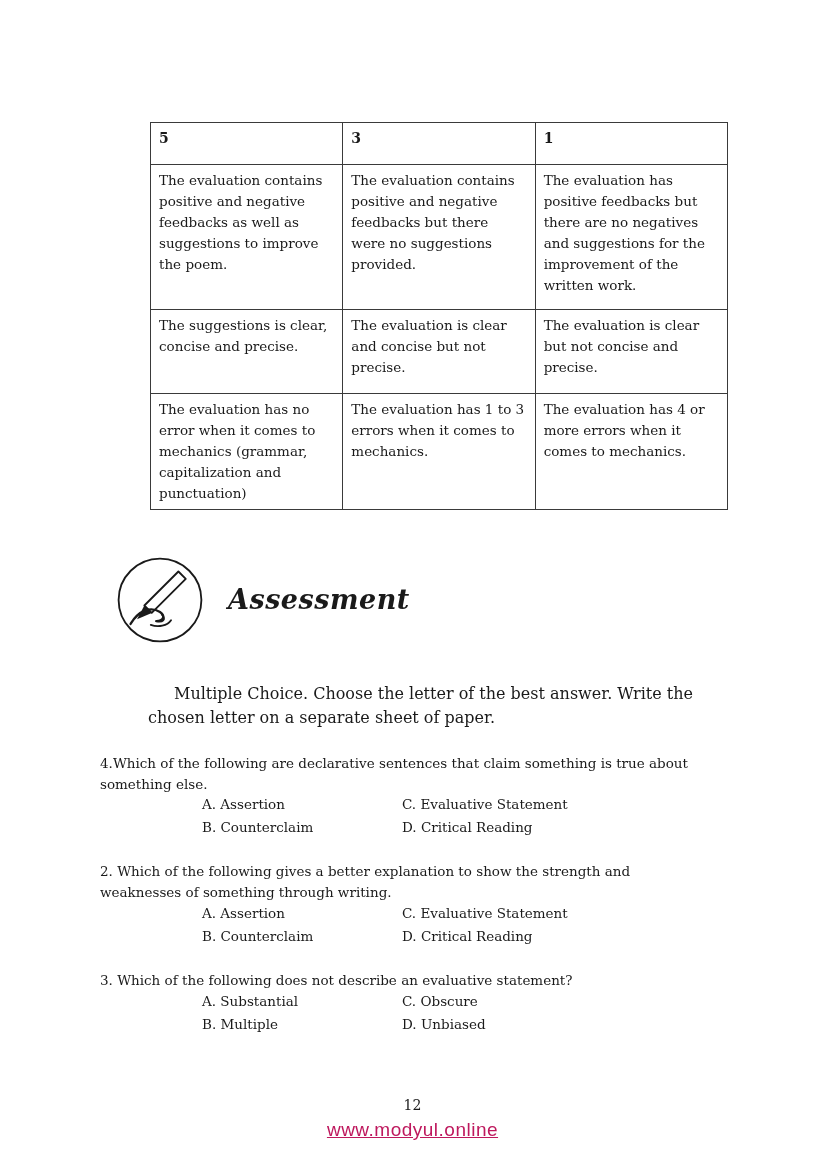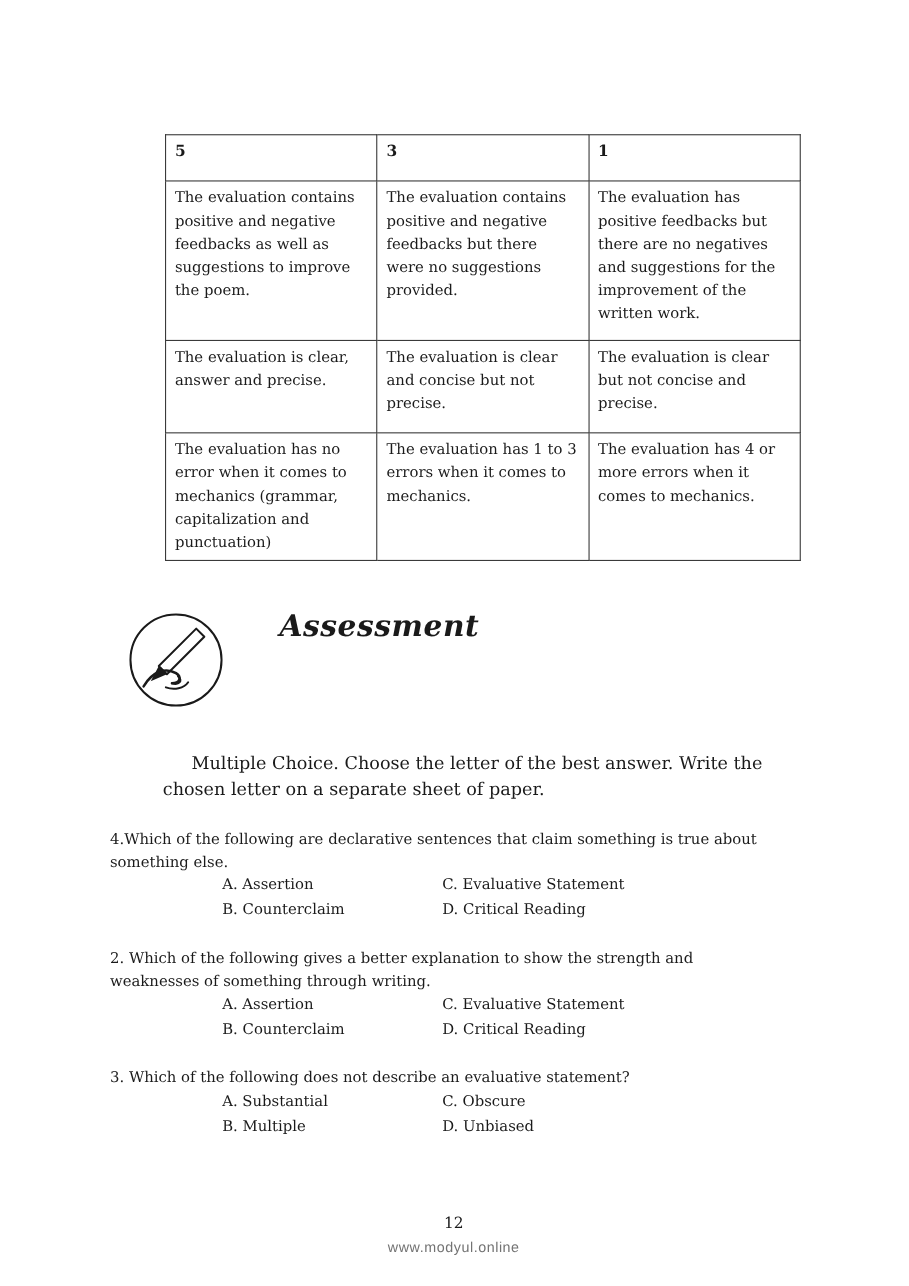--- a/index.html
+++ b/index.html
@@ -38,24 +38,23 @@
   table.rubric th { font-weight: bold; font-size: 14px; }
   tr.hrow th { height: 42px; }
   tr.r0 td { height: 84px; }
   tr.r1 td { height: 145px; }
   tr.r2 td { height: 84px; }
   tr.r3 td { height: 105px; }
 
   
   .assessment-head {
     display: flex;
-    align-items: flex-start;
+    align-items: center;
     margin-top: 44px;
     margin-left: 14px;
-    gap: 26px;
   }
   .assessment-icon {
     width: 92px;
     height: 92px;
     flex: 0 0 auto;
   }
   .assessment-title {
     font-size: 27px;
     font-weight: bold;
     font-style: italic;
@@ -97,23 +96,24 @@
     bottom: 28px;
     text-align: center;
   }
   .page-number {
     font-size: 14px;
     color: #1a1a1a;
   }
   .watermark {
     margin-top: 6px;
     font-family: "Liberation Sans", sans-serif;
-    font-size: 13px;
-    color: #737373;
+    font-size: 19px;
+    color: #be185d;
     letter-spacing: 0.5px;
+    text-decoration: underline;
   }
 </style>
 </head>
 <body>
 
 <div class="page">
   <div class="content">
 
     <table class="rubric">
       <tbody>
@@ -121,21 +121,21 @@
           <th>5</th>
           <th>3</th>
           <th>1</th>
         </tr>
         <tr class="r1">
           <td>The evaluation contains positive and negative feedbacks as well as suggestions to improve the poem.</td>
           <td>The evaluation contains positive and negative feedbacks but there were no suggestions provided.</td>
           <td>The evaluation has positive feedbacks but there are no negatives and suggestions for the improvement of the written work.</td>
         </tr>
         <tr class="r2">
-          <td>The evaluation is clear, answer and precise.</td>
+          <td>The suggestions is clear, concise and precise.</td>
           <td>The evaluation is clear and concise but not precise.</td>
           <td>The evaluation is clear but not concise and precise.</td>
         </tr>
         <tr class="r3">
           <td>The evaluation has no error when it comes to mechanics (grammar, capitalization and punctuation)</td>
           <td>The evaluation has 1 to 3 errors when it comes to mechanics.</td>
           <td>The evaluation has 4 or more errors when it comes to mechanics.</td>
         </tr>
       </tbody>
     </table>

